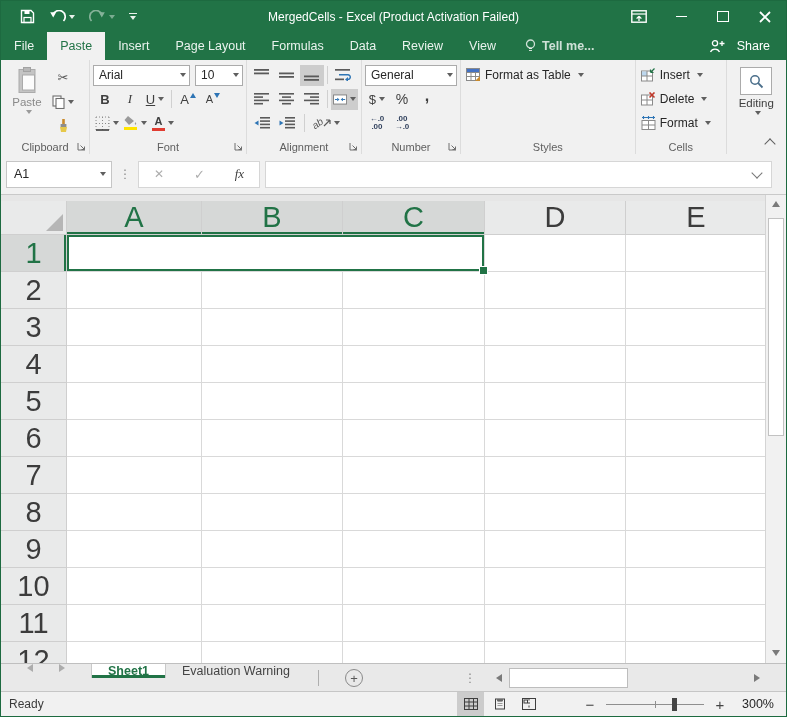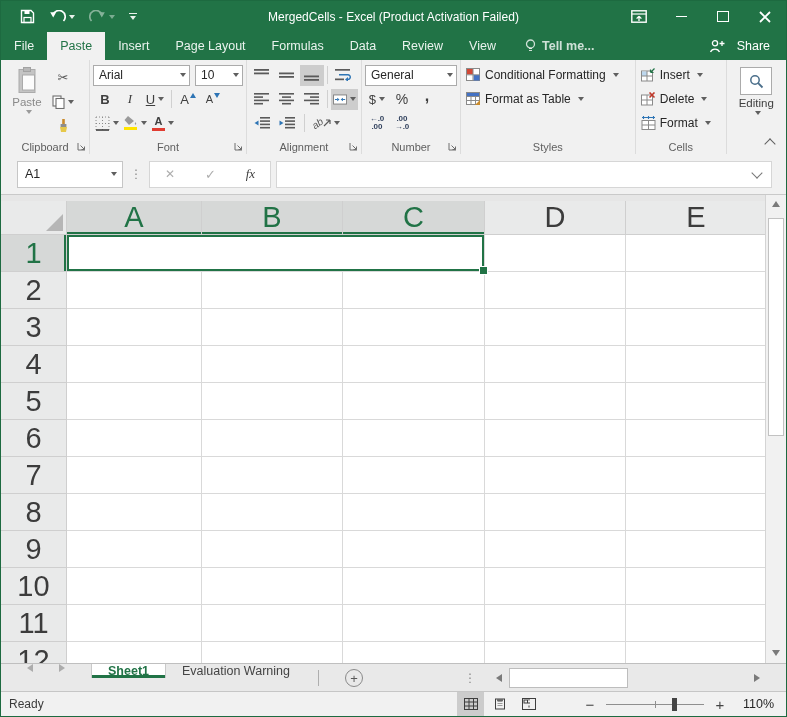--- a/index.html
+++ b/index.html
@@ -34,21 +34,21 @@
   .bigbtn{display:flex;flex-direction:column;align-items:center;justify-content:flex-start;width:46px;padding-top:4px;gap:2px;font-size:11.5px;color:#3f3f3f;}
   .minicol{display:flex;flex-direction:column;justify-content:flex-start;gap:3px;padding-top:4px;}
   .combo{background:#fff;border:1px solid #ababab;height:19px;display:flex;align-items:center;font-size:12px;color:#262626;padding-left:5px;padding-right:3px;}
   .combo .dd{margin-left:auto;}
   .vsep{width:1px;height:18px;background:#d0d0d0;margin:0 3px;}
   .lbl-btn{display:flex;align-items:center;gap:4px;height:22px;font-size:12px;color:#262626;padding:0 2px;}
   .chev-up{width:7px;height:7px;border-left:1.6px solid #5f5f5f;border-top:1.6px solid #5f5f5f;transform:rotate(45deg);}
   .collapse{position:absolute;right:12px;bottom:6px;}
   
   .fbar{position:absolute;top:153px;left:0;right:0;height:40px;background:#f1f1f1;border-bottom:1px solid #c9c9c9;display:flex;align-items:center;z-index:2;}
-  .namebox{margin-left:16px;width:97px;height:25px;background:#fff;border:1px solid #c6c6c6;display:flex;align-items:center;font-size:12.5px;color:#262626;padding-left:7px;}
+  .namebox{margin-left:5px;width:97px;height:25px;background:#fff;border:1px solid #c6c6c6;display:flex;align-items:center;font-size:12.5px;color:#262626;padding-left:7px;}
   .fdots{color:#8a8a8a;font-size:12px;margin:0 7px;}
   .fxbox{width:120px;height:25px;background:#fff;border:1px solid #d6d6d6;display:flex;align-items:center;justify-content:space-around;}
   .finput{margin-left:5px;flex:1;height:25px;background:#fff;border:1px solid #d6d6d6;display:flex;align-items:center;margin-right:14px;}
   .finput input{flex:1;border:none;outline:none;height:21px;font:12.5px "Liberation Sans",sans-serif;background:transparent;padding:0 6px;}
   .chev-dn{width:7px;height:7px;border-right:1.6px solid #777;border-bottom:1.6px solid #777;transform:rotate(45deg);margin-right:10px;margin-top:-3px;}
   
   .grid-area{position:absolute;top:193px;left:0;right:0;height:469px;background:#e6e6e6;overflow:hidden;z-index:1;}
   .sheet-wrap{position:absolute;top:7px;left:0;}
   table.sheet{border-collapse:separate;border-spacing:0;table-layout:fixed;width:766px;}
   table.sheet th,table.sheet td{padding:0;box-sizing:border-box;}
@@ -450,32 +450,20 @@
             <path d="M3.5 3.5 l4 4 M7.5 4.5 v3 h-3" fill="none" stroke="#6e6e6e"></path>
         </svg>
       </div>
     </div>
 
     <div class="group" style="width:176px;">
       <div class="rrow">
         <div class="lbl-btn">
           <svg width="15" height="14" viewBox="0 0 15 14">
             <rect x="0.5" y="0.5" width="13" height="12" fill="#fff" stroke="#8a8a8a"></rect>
-            <rect x="1" y="1" width="6" height="5.5" fill="#d14836"></rect>
-              <rect x="7.5" y="7" width="6" height="5.5" fill="#4472c4"></rect>
-            <path d="M0.5 6.8 h13 M7 0.5 v12" stroke="#8a8a8a"></path>
-          </svg>
-          <span>Conditional Formatting</span>
-          <span class="dd"></span>
-        </div>
-      </div>
-      <div class="rrow">
-        <div class="lbl-btn">
-          <svg width="15" height="14" viewBox="0 0 15 14">
-            <rect x="0.5" y="0.5" width="13" height="12" fill="#fff" stroke="#8a8a8a"></rect>
             <rect x="1" y="1" width="12" height="3" fill="#4472c4"></rect>
             <path d="M0.5 4.5 h13 M0.5 8.5 h13 M5 4.5 v8 M9.5 4.5 v8" stroke="#8a8a8a"></path>
             <path d="M9 13 l5 -5 v5 z" fill="#c98a2c"></path>
           </svg>
           <span>Format as Table</span>
           <span class="dd"></span>
         </div>
       </div>
       <div class="glabel">Styles</div>
     </div>
@@ -740,17 +728,17 @@
       </div>
     </div>
     <div class="zoomctl">
       <span class="zbtn">−</span>
       <div class="ztrack">
         <div class="zline"></div>
         <div class="ztick"></div>
         <div class="zthumb"></div>
       </div>
       <span class="zbtn">+</span>
-      <span class="zoomtxt">110%</span>
+      <span class="zoomtxt">300%</span>
     </div>
   </div>
 
 </div>
 
 </body></html>

